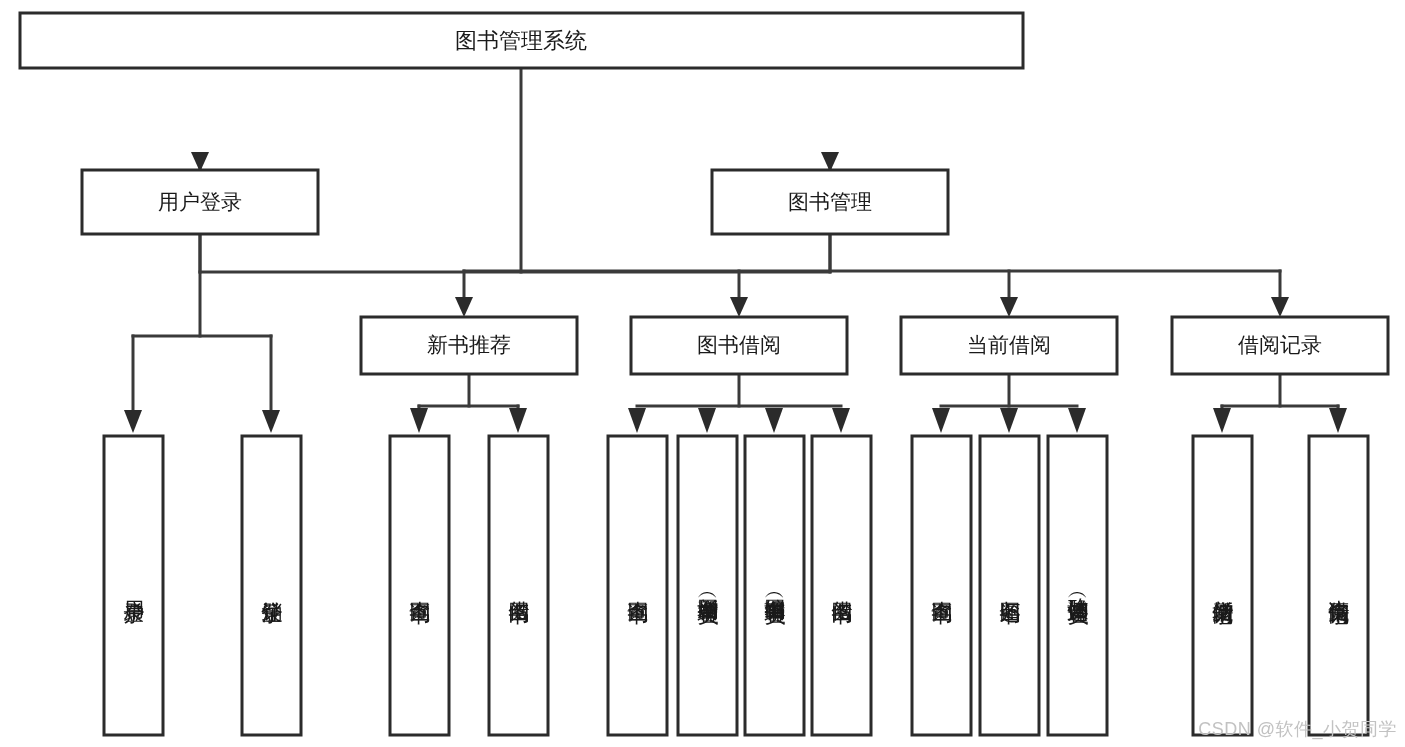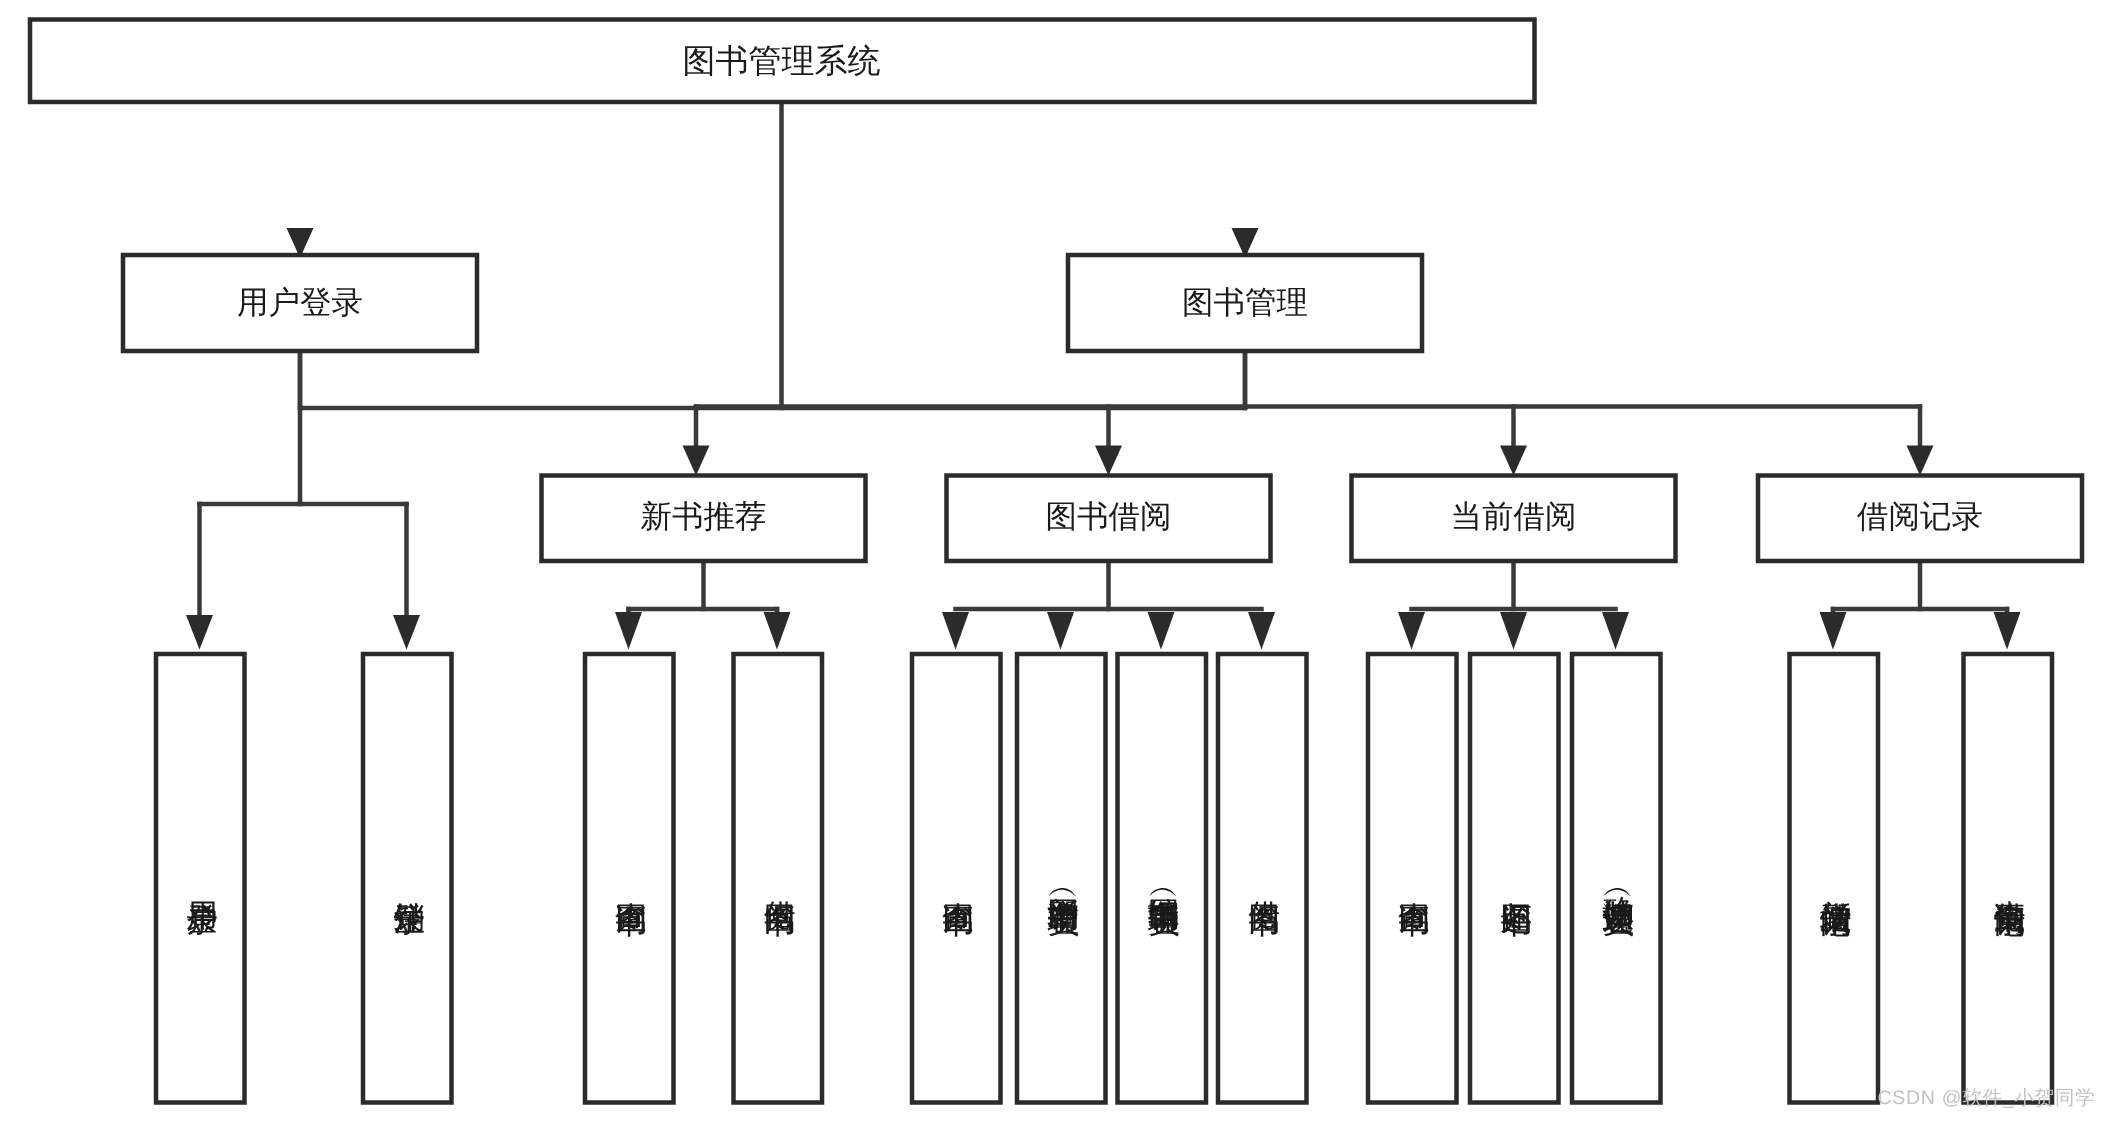--- a/index.html
+++ b/index.html
@@ -69,21 +69,21 @@
     pointer-events: none;
     display: flex;
     align-items: center;
     justify-content: center;
   }
   #watermark {
     position: absolute;
     right: 8px;
     bottom: 6px;
     font-family: "Liberation Sans", "DejaVu Sans", sans-serif;
-    font-size: 13px;
+    font-size: 18px;
     color: #c2c2c2;
     letter-spacing: 0.5px;
     white-space: nowrap;
   }
 </style>
 </head>
 <body>
 
 <div id="diagram-root">
 

